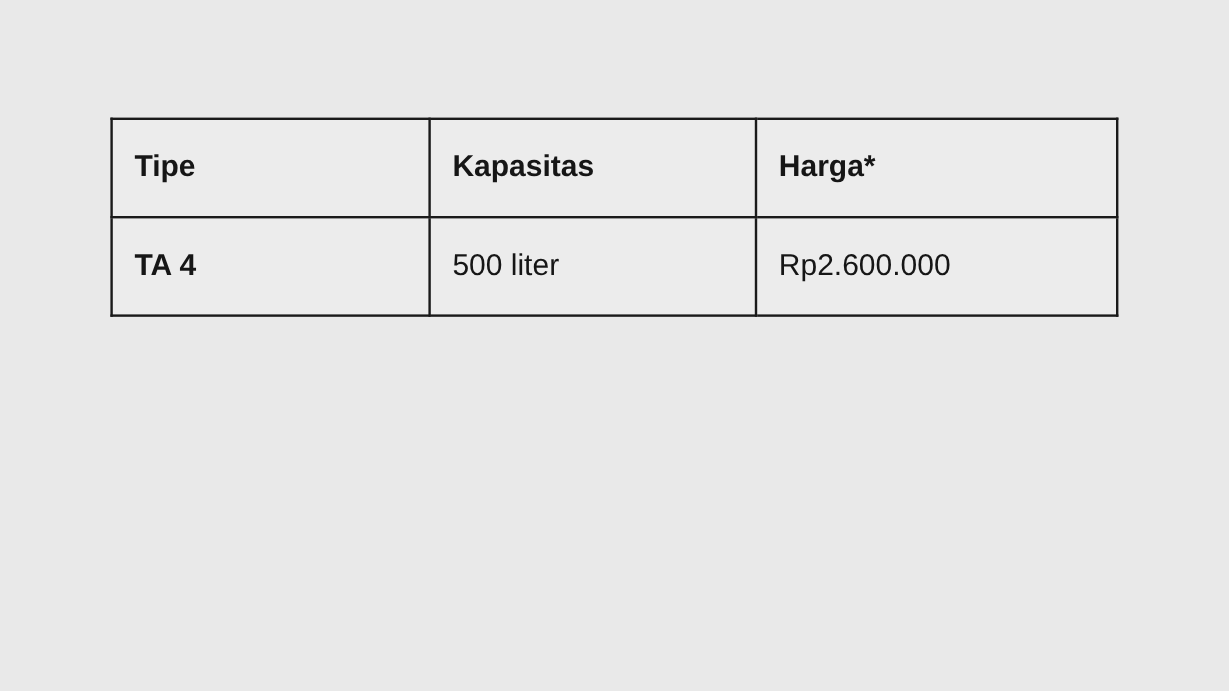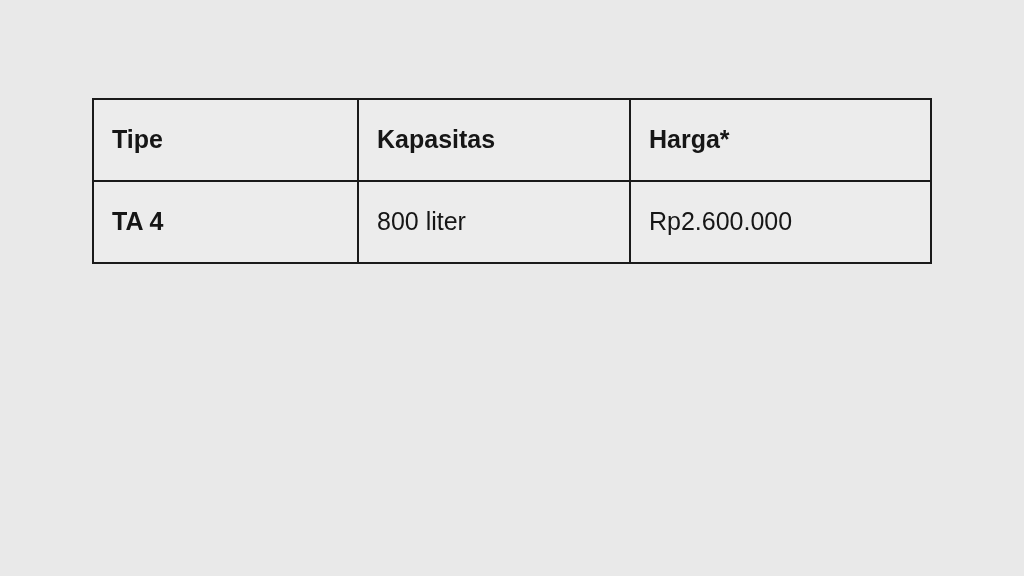--- a/index.html
+++ b/index.html
@@ -70,19 +70,19 @@
         <col class="c3">
       </colgroup>
       <tbody>
         <tr>
           <td class="cell-head">Tipe</td>
           <td class="cell-head">Kapasitas</td>
           <td class="cell-head">Harga*</td>
         </tr>
         <tr>
           <td class="cell-type">TA 4</td>
-          <td class="cell-plain">800 liter</td>
+          <td class="cell-plain">500 liter</td>
           <td class="cell-plain">Rp2.600.000</td>
         </tr>
       </tbody>
     </table>
   </div>
 </div>
 
 </body></html>

